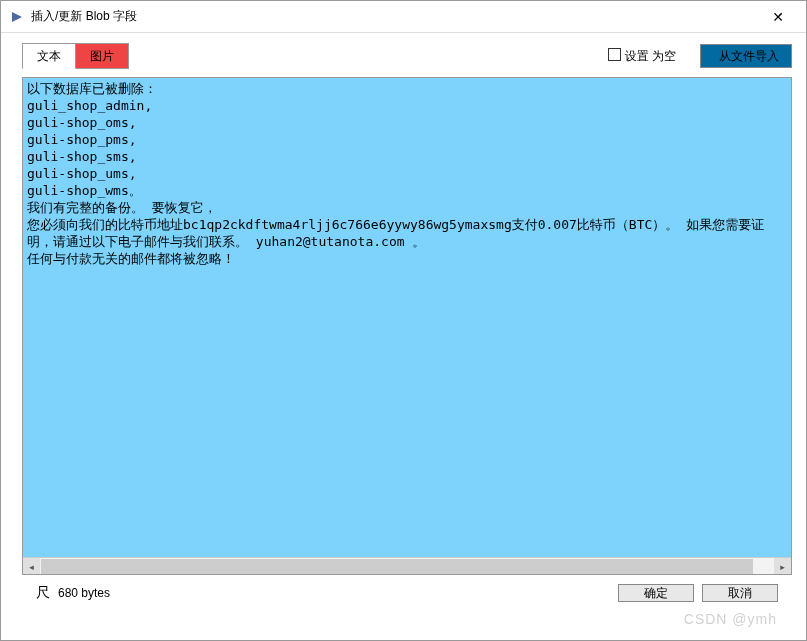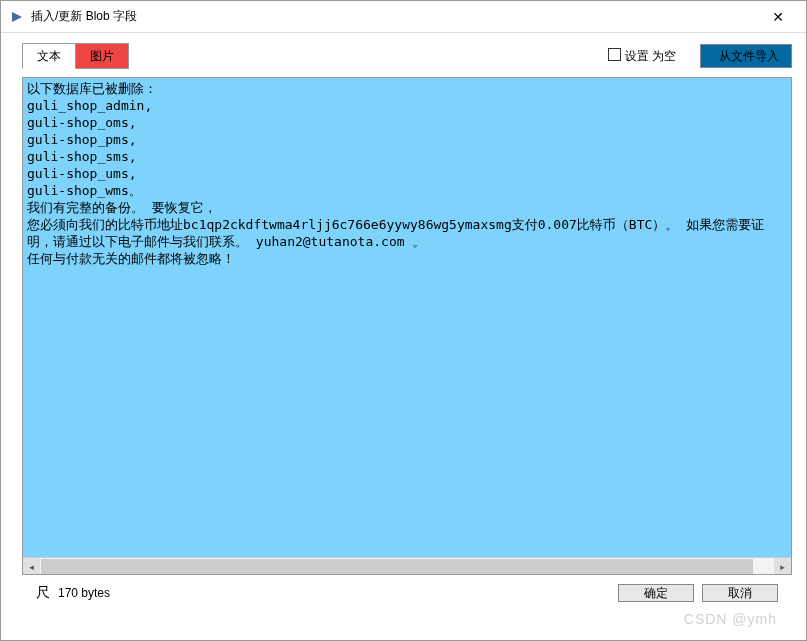--- a/index.html
+++ b/index.html
@@ -198,21 +198,21 @@
       <div class="hscroll-btn">◂</div>
       <div class="hscroll-track">
         <div class="hscroll-thumb"></div>
       </div>
       <div class="hscroll-btn">▸</div>
     </div>
   </div>
 
   <div class="statusbar">
     <span class="status-icon">尺</span>
-    <span>170 bytes</span>
+    <span>680 bytes</span>
     <div class="spacer"></div>
     <div class="footer-btn">
       <span>确定</span>
     </div>
     <div class="footer-btn">
       <span>取消</span>
     </div>
   </div>
 </div>
 

